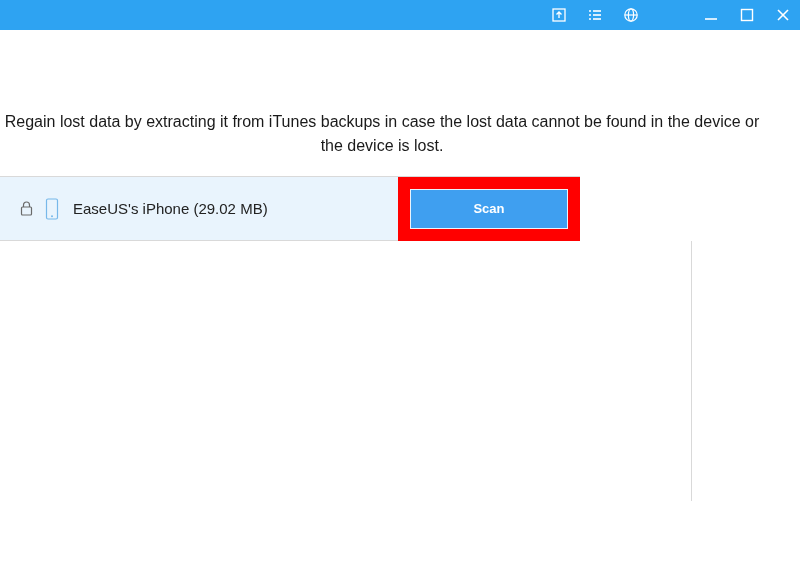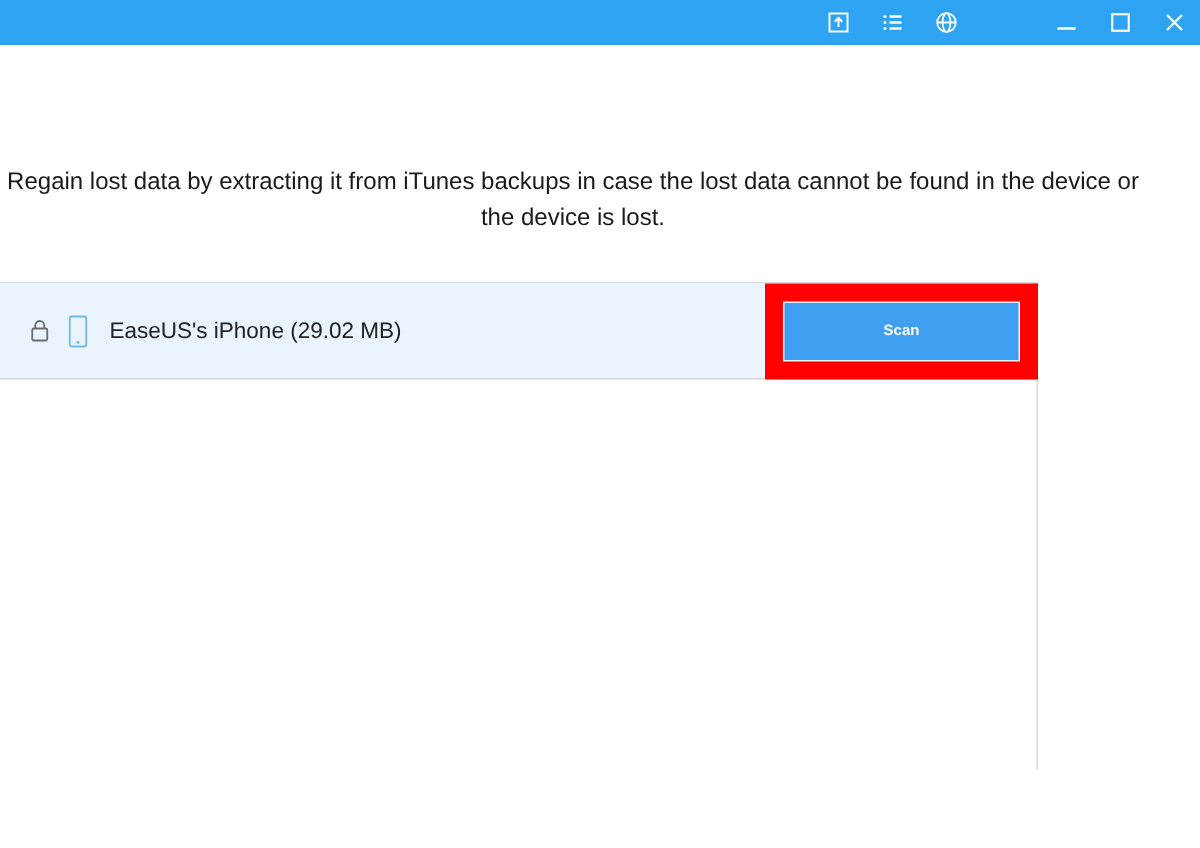--- a/index.html
+++ b/index.html
@@ -46,24 +46,24 @@
     }
     .description {
       text-align: center;
       font-size: 16px;
       color: #1a1a1a;
       line-height: 1.5;
       margin-top: 80px;
       padding: 0 36px 0 0;
     }
     .backup-list {
-      margin-top: 30px;
+      margin-top: 18px;
       border-top: 1px solid #d9d9d9;
       border-right: 1px solid #d9d9d9;
-      width: 692px;
+      width: 580px;
     }
     .backup-row {
       height: 64px;
       border-bottom: 1px solid #d9d9d9;
       background: #e9f4fd;
       display: flex;
       align-items: center;
       padding: 0 12px 0 20px;
       position: relative;
     }
@@ -93,21 +93,21 @@
       right: -13px;
       border: 12px solid #ff0000;
       pointer-events: none;
     }
     .scan-button {
       width: 156px;
       height: 38px;
       background: #3f9ff0;
       color: #ffffff;
       border: none;
-      font-size: 10px;
+      font-size: 13px;
       font-weight: 600;
       cursor: pointer;
       display: inline-flex;
       align-items: center;
       justify-content: center;
     }
     .list-area {
       width: 692px;
       height: 260px;
       border-right: 1px solid #d9d9d9;

